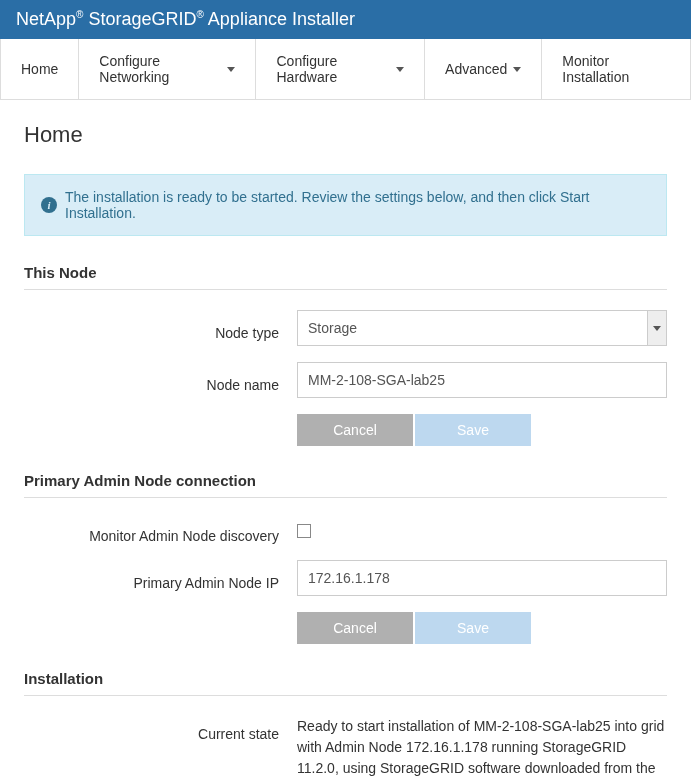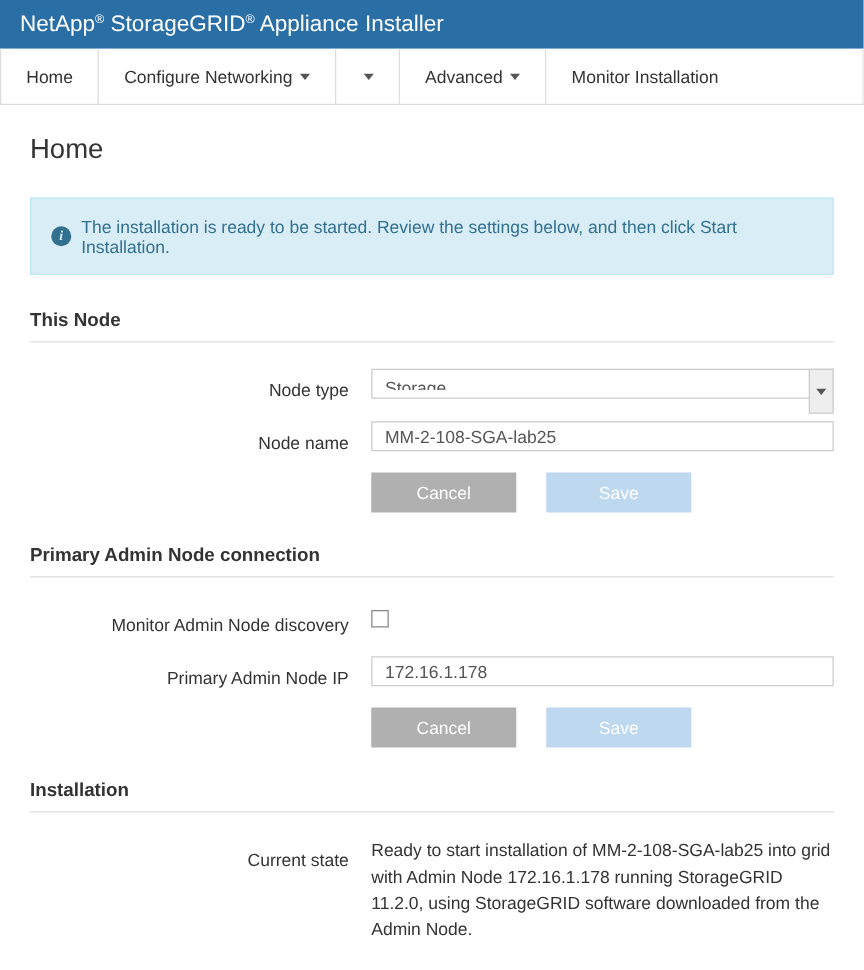--- a/index.html
+++ b/index.html
@@ -12,26 +12,26 @@
 .caret { display: inline-block; width: 0; height: 0; border-left: 4px solid transparent; border-right: 4px solid transparent; border-top: 5px solid #555; margin-left: 2px; }
 .content { padding: 22px 24px 24px 24px; }
 h1.page-title { font-size: 22px; font-weight: normal; color: #333; margin-bottom: 26px; }
 .alert-info { background: #d9edf7; border: 1px solid #bce8f1; color: #31708f; padding: 14px 16px; margin-bottom: 28px; display: flex; align-items: center; gap: 8px; }
 .info-icon { display: inline-flex; width: 16px; height: 16px; border-radius: 50%; background: #31708f; color: #d9edf7; align-items: center; justify-content: center; font-size: 11px; font-weight: bold; font-style: italic; font-family: Georgia, serif; flex-shrink: 0; }
 .section-header { font-weight: bold; font-size: 15px; border-bottom: 1px solid #ddd; padding-bottom: 8px; margin-bottom: 20px; color: #333; }
 .form-row { display: flex; align-items: center; margin-bottom: 16px; }
 .form-row.top { align-items: flex-start; }
 .form-label { width: 273px; text-align: right; padding-right: 18px; color: #333; font-size: 14px; margin-top: 10px; }
 .form-control-wrap { flex: 1; }
-select.form-control, input.form-control { width: 100%; height: 24px; border: 1px solid #ccc; padding: 6px 10px; font-size: 14px; color: #555; background: #fff; }
+select.form-control, input.form-control { width: 100%; height: 36px; border: 1px solid #ccc; padding: 6px 10px; font-size: 14px; color: #555; background: #fff; }
 select.form-control { appearance: none; -webkit-appearance: none; background-image: none; padding-right: 30px; }
 .select-wrap { position: relative; }
 .select-arrow { position: absolute; right: 0; top: 0; width: 20px; height: 36px; background: #eee; border: 1px solid #ccc; border-left: 1px solid #ccc; display: flex; align-items: center; justify-content: center; pointer-events: none; }
 .select-arrow::after { content: ""; width: 0; height: 0; border-left: 4px solid transparent; border-right: 4px solid transparent; border-top: 5px solid #555; }
-.btn-row { display: flex; gap: 24px; }
+.btn-row { display: flex; gap: 2px; }
 .btn { border: none; height: 32px; padding: 0 28px; font-size: 14px; cursor: pointer; color: #fff; min-width: 116px; }
 .btn-cancel { background: #b0b0b0; }
 .btn-save-disabled { background: #bdd8ef; color: #fff; padding-left: 28px; }
 .checkbox { width: 14px; height: 14px; border: 1px solid #888; background: #fff; }
 .section { margin-bottom: 26px; }
 .static-text { color: #333; padding-top: 0; line-height: 1.5; }
 </style>
 </head>
 <body>
 
@@ -41,20 +41,21 @@
 
 <div class="navbar">
   <div class="navbar-item">
       <span>Home</span>
     </div>
   <div class="navbar-item">
       <span>Configure Networking</span>
       <span class="caret"></span>
     </div>
   <div class="navbar-item">
+      <span>Configure Hardware</span>
       <span class="caret"></span>
     </div>
   <div class="navbar-item">
       <span>Advanced</span>
       <span class="caret"></span>
     </div>
   <div class="navbar-item">
       <span>Monitor Installation</span>
     </div>
 </div>

